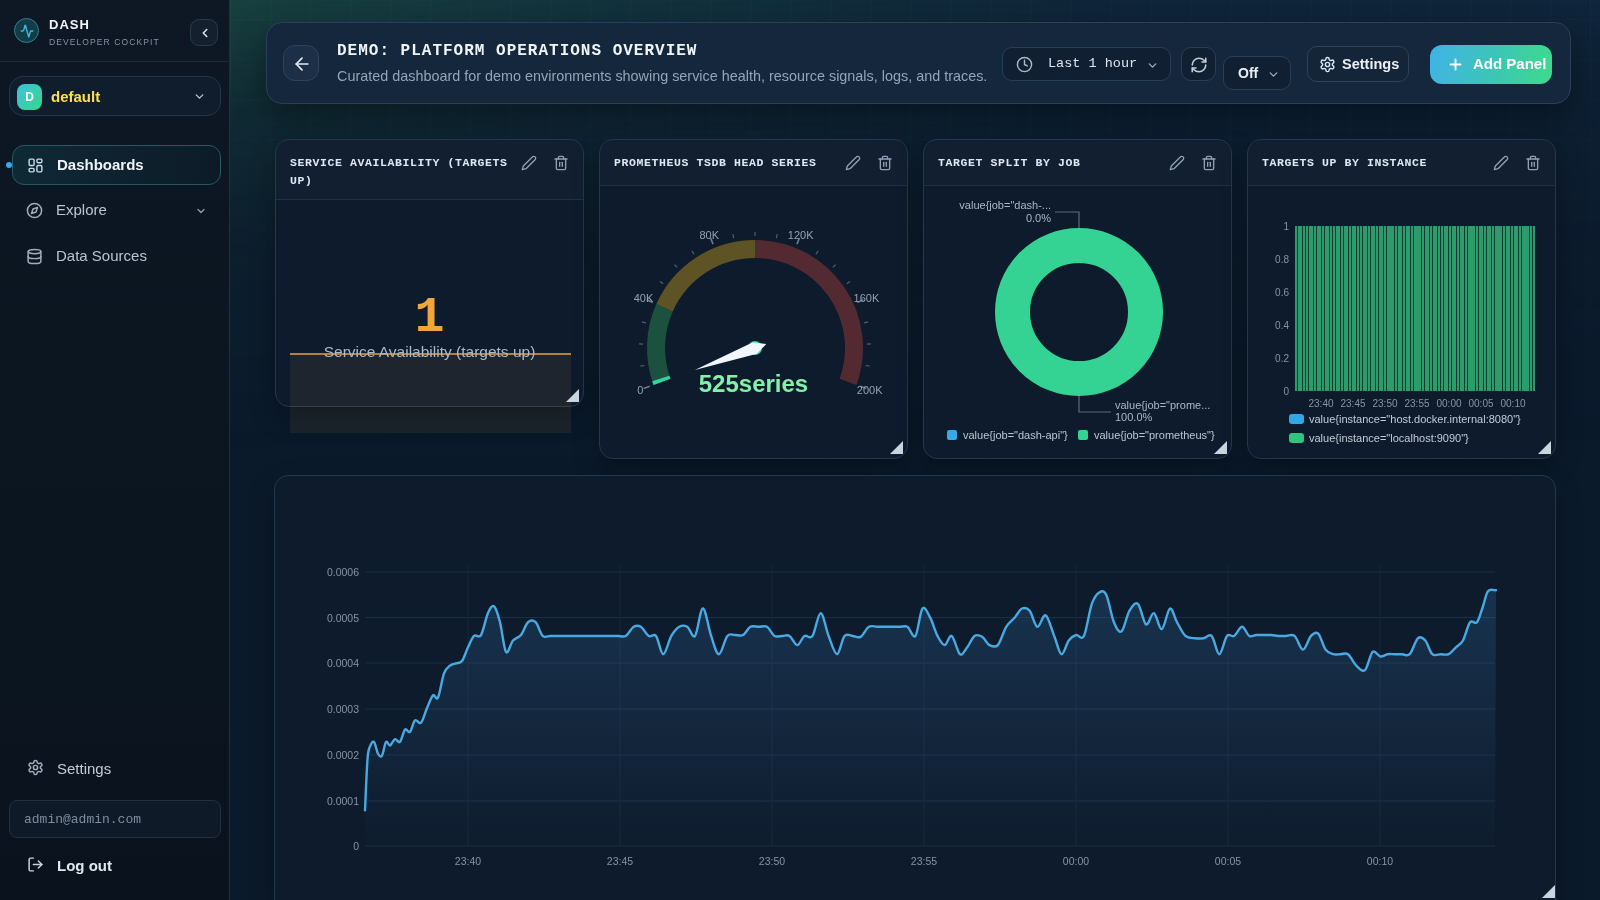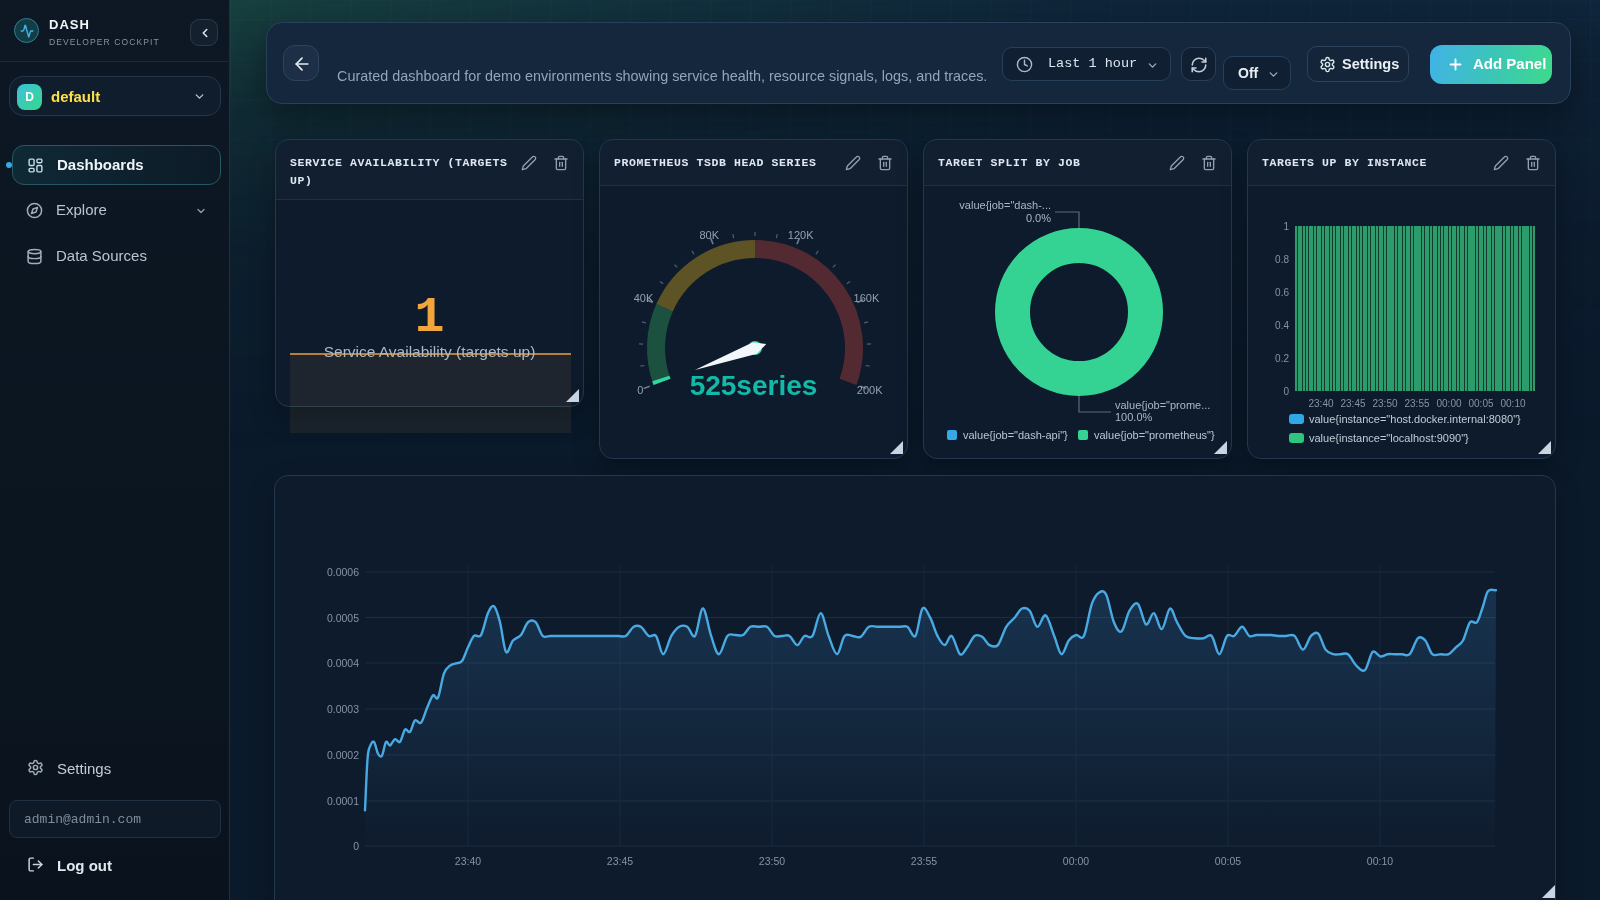--- a/index.html
+++ b/index.html
@@ -194,20 +194,21 @@
   <div class="grid"></div>
 </div>
 
 <div id="hdr">
   <div id="back">
         <svg width="20" height="20" viewBox="0 0 24 24" fill="none" stroke="#e4ebf3" stroke-width="2" stroke-linecap="round" stroke-linejoin="round">
           <path d="m12 19-7-7 7-7"></path>
           <path d="M19 12H5"></path>
         </svg>
       </div>
+  <h1>DEMO: PLATFORM OPERATIONS OVERVIEW</h1>
   <div class="sub">Curated dashboard for demo environments showing service health, resource signals, logs, and traces.</div>
   <div class="ctl" id="ctl-time">
     <svg class="clock" width="17" height="17" viewBox="0 0 24 24" fill="none" stroke="#aeb9c6" stroke-width="2" stroke-linecap="round" stroke-linejoin="round">
           <circle cx="12" cy="12" r="10"></circle>
           <polyline points="12 6 12 12 16 14"></polyline>
         </svg>
     <div class="t">Last 1 hour</div>
     <svg class="chev" width="13" height="13" viewBox="0 0 24 24" fill="none" stroke="#9fadbd" stroke-width="2.4" stroke-linecap="round" stroke-linejoin="round">
           <path d="m6 9 6 6 6-6"></path>
         </svg>
@@ -309,21 +310,21 @@
         <line x1="260.25" y1="246.31" x2="266.35" y2="248.53" stroke="#6b7c8e" stroke-width="1.6"></line>
     <text x="40.36" y="253.73" text-anchor="middle" class="gl">0</text>
         <text x="43.55" y="162.38" text-anchor="middle" class="gl">40K</text>
         <text x="109.3" y="98.88" text-anchor="middle" class="gl">80K</text>
         <text x="200.7" y="98.88" text-anchor="middle" class="gl">120K</text>
         <text x="266.45" y="162.38" text-anchor="middle" class="gl">160K</text>
         <text x="269.64" y="253.73" text-anchor="middle" class="gl">200K</text>
     <circle cx="155" cy="208" r="7" fill="#2fd6a0"></circle>
     <path d="M 94.86 229.89 L 157.05 213.64 L 166.28 203.9 L 152.95 202.36 Z" fill="#f2f7fb"></path>
   </svg>
-  <div id="g-val" style="position:absolute;left:0;top:230px;width:100%;text-align:center;font-weight:bold;font-size:28px;color:#14b8a6;">525series</div>
+  <div id="g-val" style="position:absolute;left:0;top:230px;width:100%;text-align:center;font-weight:bold;font-size:24px;color:#86efac;">525series</div>
   <div class="rsz"></div>
 </div>
 
 <div class="panel" id="p3">
   <div class="phead">
         <div class="ptitle">TARGET SPLIT BY JOB</div>
     <div class="picons">
           <svg width="16" height="16" viewBox="0 0 24 24" fill="none" stroke="#8fa0b5" stroke-width="2" stroke-linecap="round" stroke-linejoin="round">
             <path d="M17 3a2.85 2.83 0 1 1 4 4L7.5 20.5 2 22l1.5-5.5Z"></path>
           </svg>

